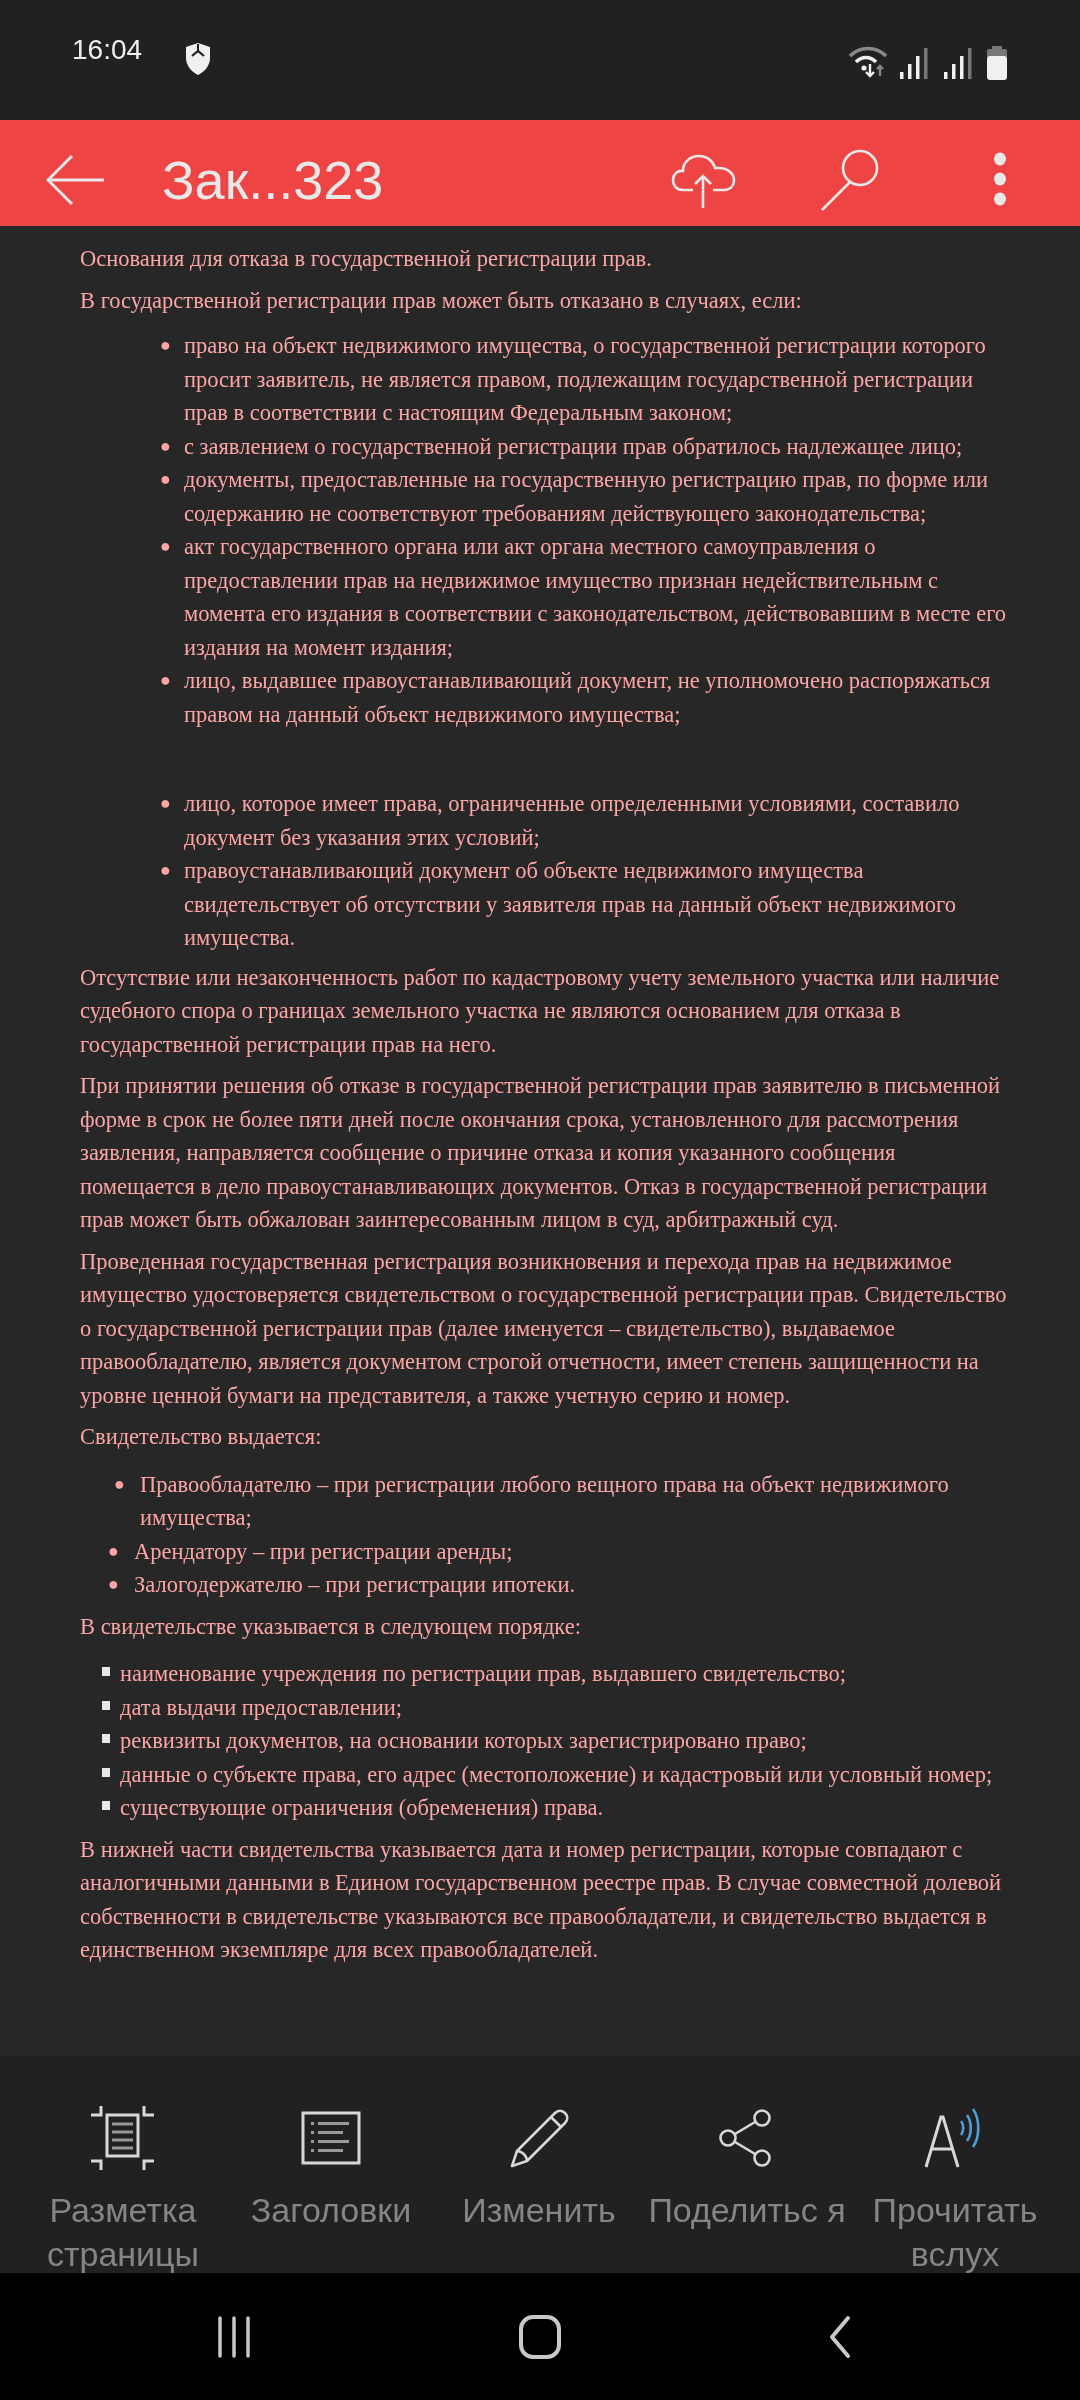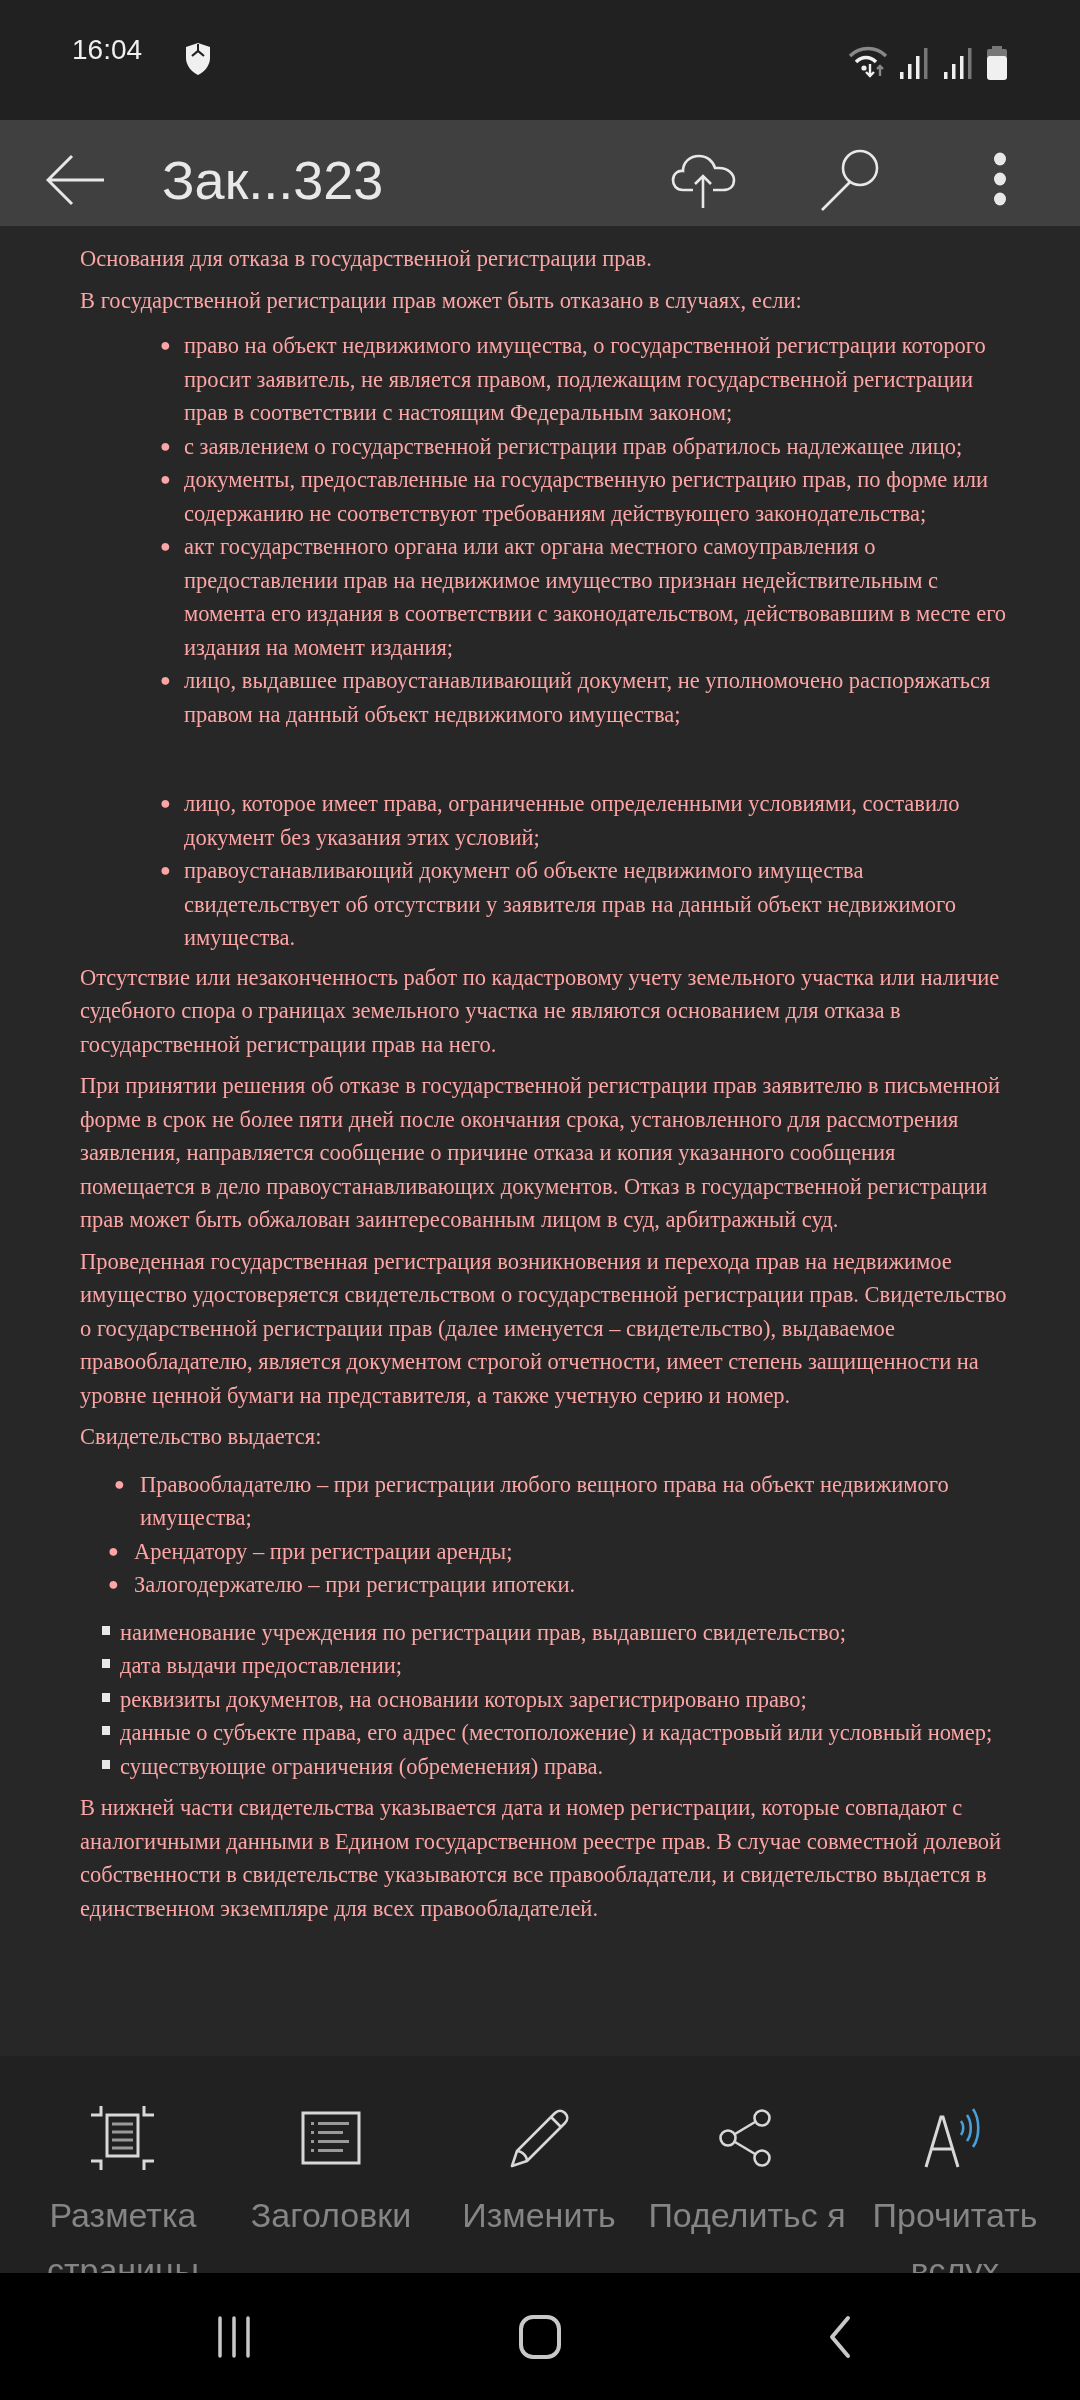--- a/index.html
+++ b/index.html
@@ -7,21 +7,21 @@
   body { position: relative; font-family: "Liberation Sans", sans-serif; color: #e6e6e6; }
 
   
   .status-bar { position: absolute; left: 0; top: 0; width: 1080px; height: 120px; background: #212121; }
   .status-time { position: absolute; left: 72px; top: 34px; font-size: 28px; color: #f0f0f0; letter-spacing: 0px; font-family: "Liberation Sans", sans-serif; }
   .status-shield { position: absolute; left: 184px; top: 42px; width: 28px; height: 34px; }
   .status-right { position: absolute; right: 72px; top: 40px; height: 40px; display: flex; align-items: flex-end; gap: 10px; }
   .status-right svg { display: block; }
 
   
-  .app-bar { position: absolute; left: 0; top: 120px; width: 1080px; height: 120px; background: #404040; }
+  .app-bar { position: absolute; left: 0; top: 120px; width: 1080px; height: 120px; background: #ef4444; }
   .back-btn { position: absolute; left: 36px; top: 16px; width: 80px; height: 88px; display: flex; align-items: center; justify-content: center; }
   .doc-title { position: absolute; left: 162px; top: 20px; font-size: 54px; color: #e8e8e8; line-height: 80px; font-family: "Liberation Sans", sans-serif; }
   .bar-icon { position: absolute; top: 16px; width: 88px; height: 88px; display: flex; align-items: center; justify-content: center; }
   .upload-btn { left: 660px; }
   .search-btn { left: 806px; }
   .more-btn { left: 956px; }
 
   
   .doc { position: absolute; left: 0; top: 226px; width: 1080px; height: 1830px; background: #272727; overflow: hidden; }
   .doc-inner { position: absolute; left: 80px; top: 0; width: 930px; font-family: "Liberation Serif", serif; font-size: 22.5px; line-height: 33.5px; color: #fca5a5; margin-top: 12px; }
@@ -42,21 +42,21 @@
   .list2 li.sub { margin-left: 6px; }
 
   .list3 { margin-left: 22px; margin-top: 14px; margin-bottom: 8px; }
   .list3 li { padding-left: 18px; }
   .sq { display: inline-block; width: 8px; height: 9px; background: #e8e8e8; position: absolute; left: 0; top: 10px; }
 
   
   .toolbar { position: absolute; left: 0; top: 2058px; width: 1080px; height: 215px; background: #212121; }
   .tool { position: absolute; top: 40px; width: 210px; height: 175px; text-align: center; }
   .tool .ico { position: absolute; left: 0; right: 0; top: 0; height: 80px; display: flex; align-items: center; justify-content: center; }
-  .tool .lbl { position: absolute; left: 0; right: 0; top: 90px; font-size: 34px; line-height: 55px; color: #858585; font-family: "Liberation Sans", sans-serif; }
+  .tool .lbl { position: absolute; left: 0; right: 0; top: 90px; font-size: 34px; line-height: 44px; color: #858585; font-family: "Liberation Sans", sans-serif; }
   .tool1 { left: 18px; } .tool2 { left: 226px; } .tool3 { left: 434px; } .tool4 { left: 642px; } .tool5 { left: 850px; }
 
   
   .nav-bar { position: absolute; left: 0; top: 2273px; width: 1080px; height: 127px; background: #000; }
   .nav-btn { position: absolute; top: 24px; width: 120px; height: 80px; display: flex; align-items: center; justify-content: center; }
   .nav-recents { left: 176px; } .nav-home { left: 480px; } .nav-back { left: 780px; }
 </style>
 </head>
 <body>
 
@@ -173,20 +173,21 @@
       <li>
           <span class="bullet" style="font-size:18px">●</span>
           <span class="txt">Арендатору – при регистрации аренды;</span>
         </li>
       <li>
           <span class="bullet" style="font-size:18px">●</span>
           <span class="txt">Залогодержателю – при регистрации ипотеки.</span>
         </li>
     </ul>
 
+    <p class="p">В свидетельстве указывается в следующем порядке:</p>
 
     <ul class="bl list3">
       <li>
           <span class="sq"></span>
           <span class="txt">наименование учреждения по регистрации прав, выдавшего свидетельство;</span>
         </li>
       <li>
           <span class="sq"></span>
           <span class="txt">дата выдачи предоставлении;</span>
         </li>

